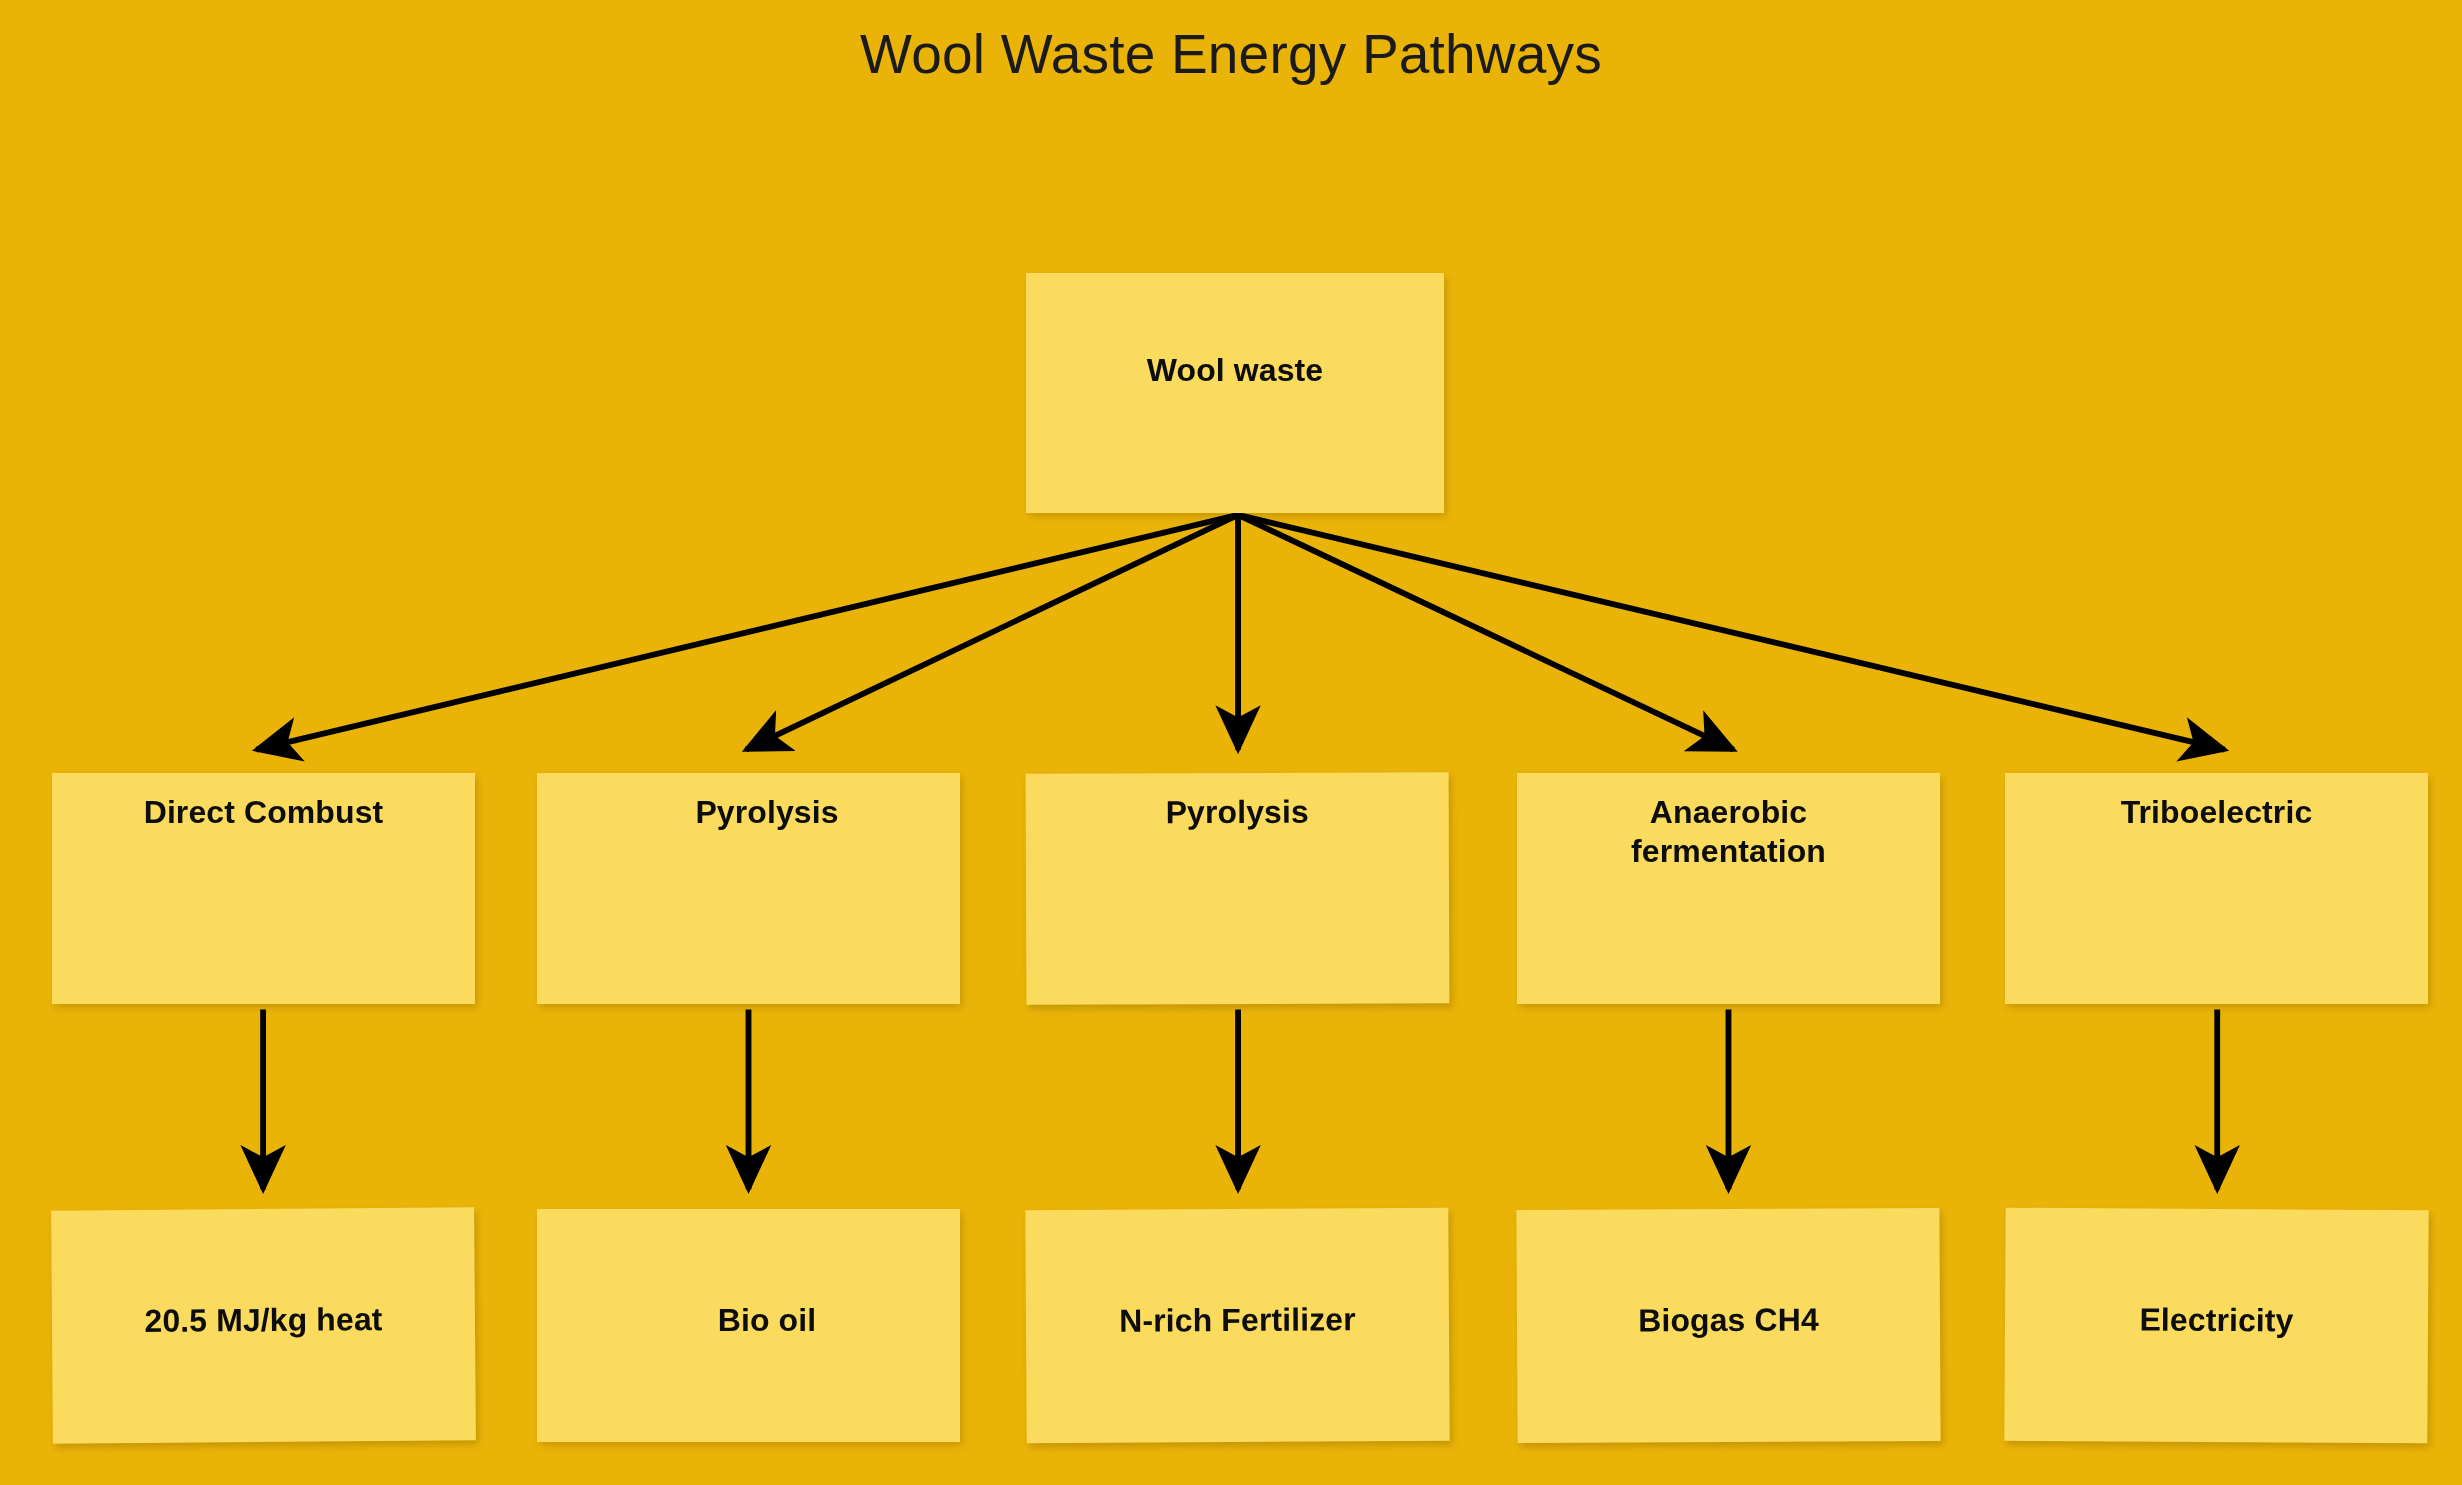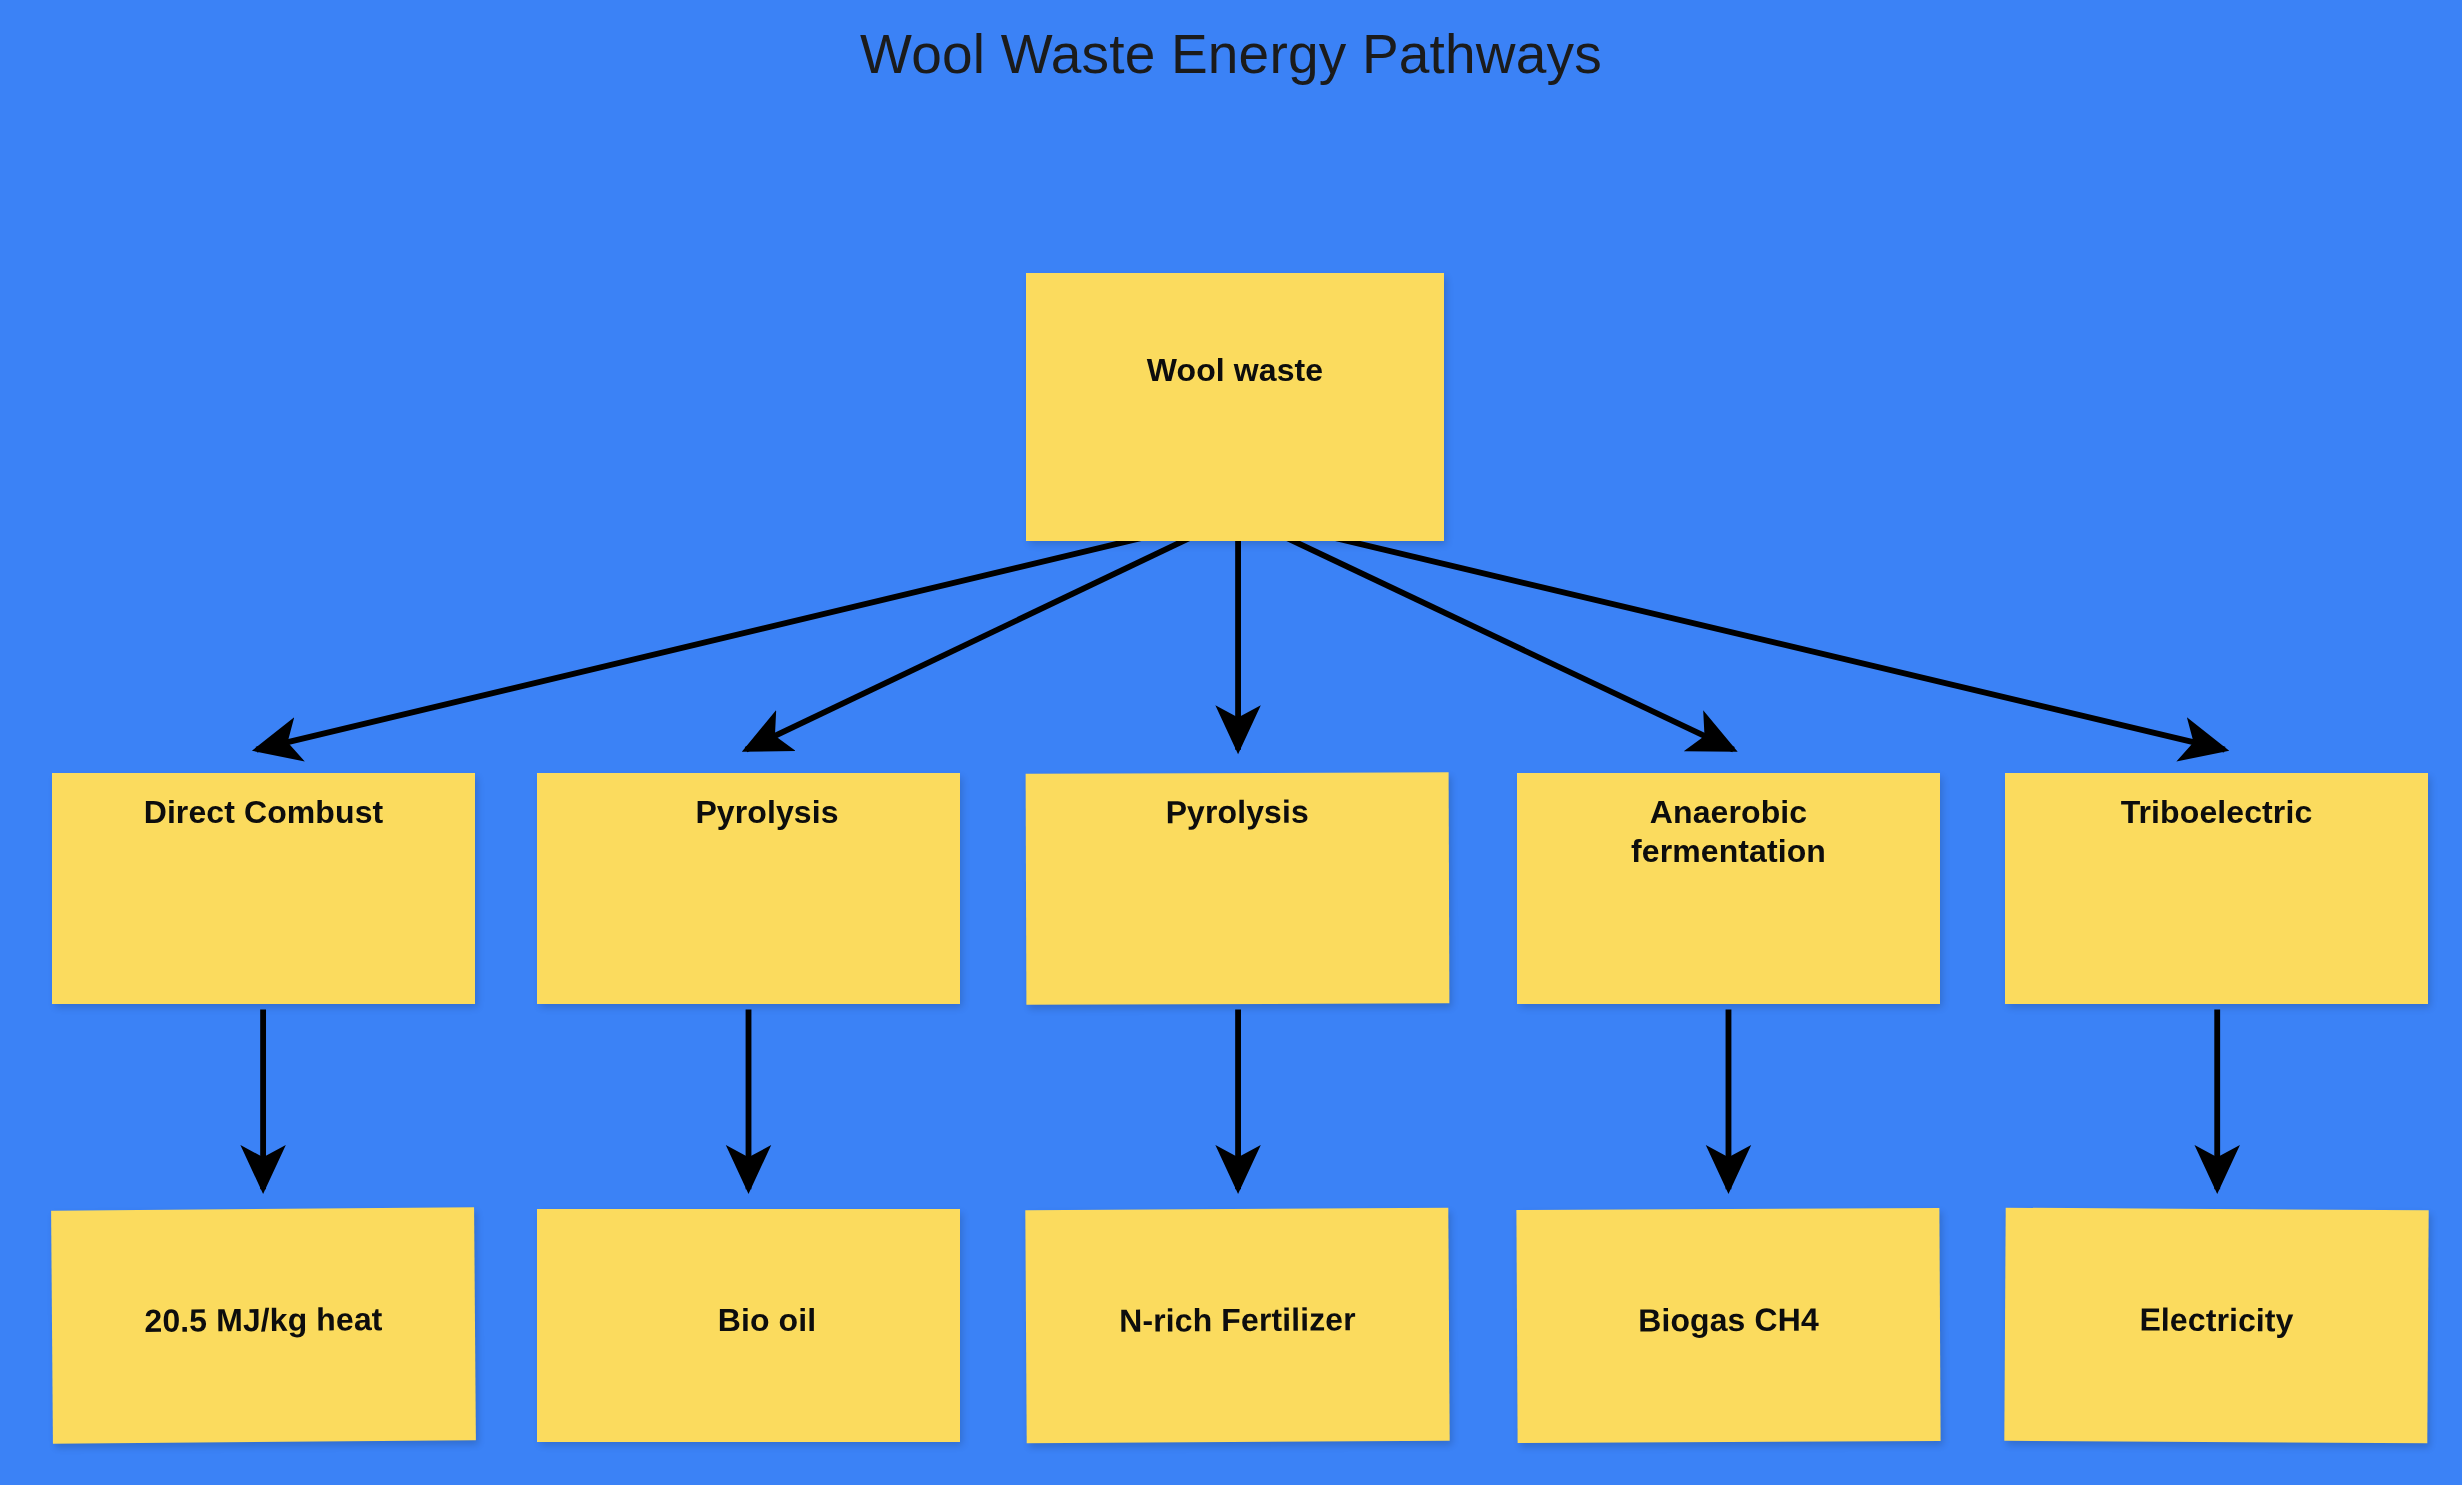--- a/index.html
+++ b/index.html
@@ -12,21 +12,21 @@
     height: 1486px;
     position: relative;
     overflow: hidden;
     font-family: "Liberation Sans", sans-serif;
     -webkit-font-smoothing: antialiased;
   }
 
   #diagram-root {
     position: absolute;
     inset: 0;
-    background: #3b82f6;
+    background: #eab308;
   }
 
   
   .chart-title {
     position: absolute;
     top: 21.7px;
     left: 0;
     width: 2462px;
     text-align: center;
     font-size: 55px;
@@ -61,21 +61,21 @@
     font-weight: bold;
     color: #0d0d0d;
     text-align: center;
     line-height: 1.22;
     white-space: pre-line;
     letter-spacing: 0.1px;
     padding: 0 10px;
   }
 
   
-  #node-root { left: 1026px; top: 273px; width: 418px; height: 268px; align-items: flex-start; }
+  #node-root { left: 1026px; top: 273px; width: 418px; height: 240px; align-items: flex-start; }
   #node-root .node-label { margin-top: 78px; }
 
   
   .row-process { top: 773px; width: 423px; height: 231px; align-items: flex-start; }
   .row-process .node-label { margin-top: 20px; }
 
   
   .row-output { top: 1209px; width: 423px; height: 233px; align-items: flex-start; }
   .row-output .node-label { margin-top: 92px; }
 

